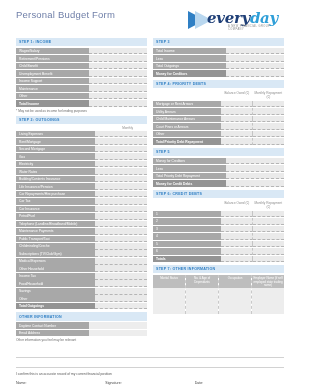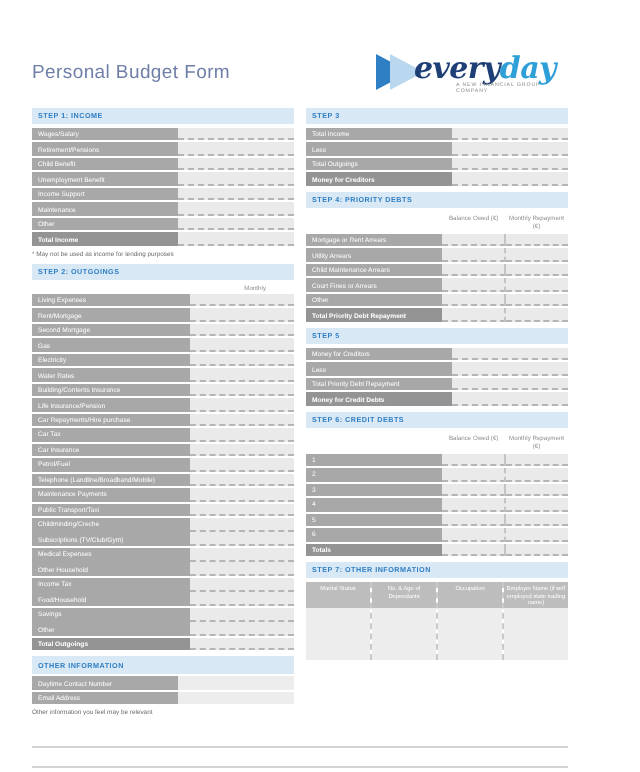--- a/index.html
+++ b/index.html
@@ -1,19 +1,19 @@
 <!DOCTYPE html>
 <html><head>
 <meta charset="utf-8">
 <style>
   html,body{margin:0;padding:0;background:#fff;}
   body{width:298px;height:386px;overflow:hidden;
        font-family:"Liberation Sans",sans-serif;color:#4a4a4a;}
   .page{position:relative;width:298px;height:386px;background:#fff;padding:0;box-sizing:border-box;}
-  .hdr{display:flex;justify-content:space-between;align-items:center;padding:9px 14px 0 16px;margin-top:16px;}
+  .hdr{display:flex;justify-content:space-between;align-items:flex-start;padding:9px 14px 0 16px;}
   .title{font-size:9.5px;color:#6f7fa8;letter-spacing:.2px;font-weight:400;}
   
   .logo{position:relative;width:96px;height:22px;}
   .logo .chev{position:absolute;left:0;top:2px;width:0;height:0;
       border-top:9px solid transparent;border-bottom:9px solid transparent;border-left:17px solid #2f7fc4;}
   .logo .chev2{position:absolute;left:7px;top:2px;width:0;height:0;
       border-top:9px solid transparent;border-bottom:9px solid transparent;border-left:17px solid #b9d7ef;}
   .logo .word{position:absolute;left:19px;top:0px;font-family:"DejaVu Serif",serif;
       font-style:italic;font-weight:700;font-size:15px;color:#1f3f77;letter-spacing:-.3px;}
   .logo .word em{color:#2f9fd8;font-style:italic;}

